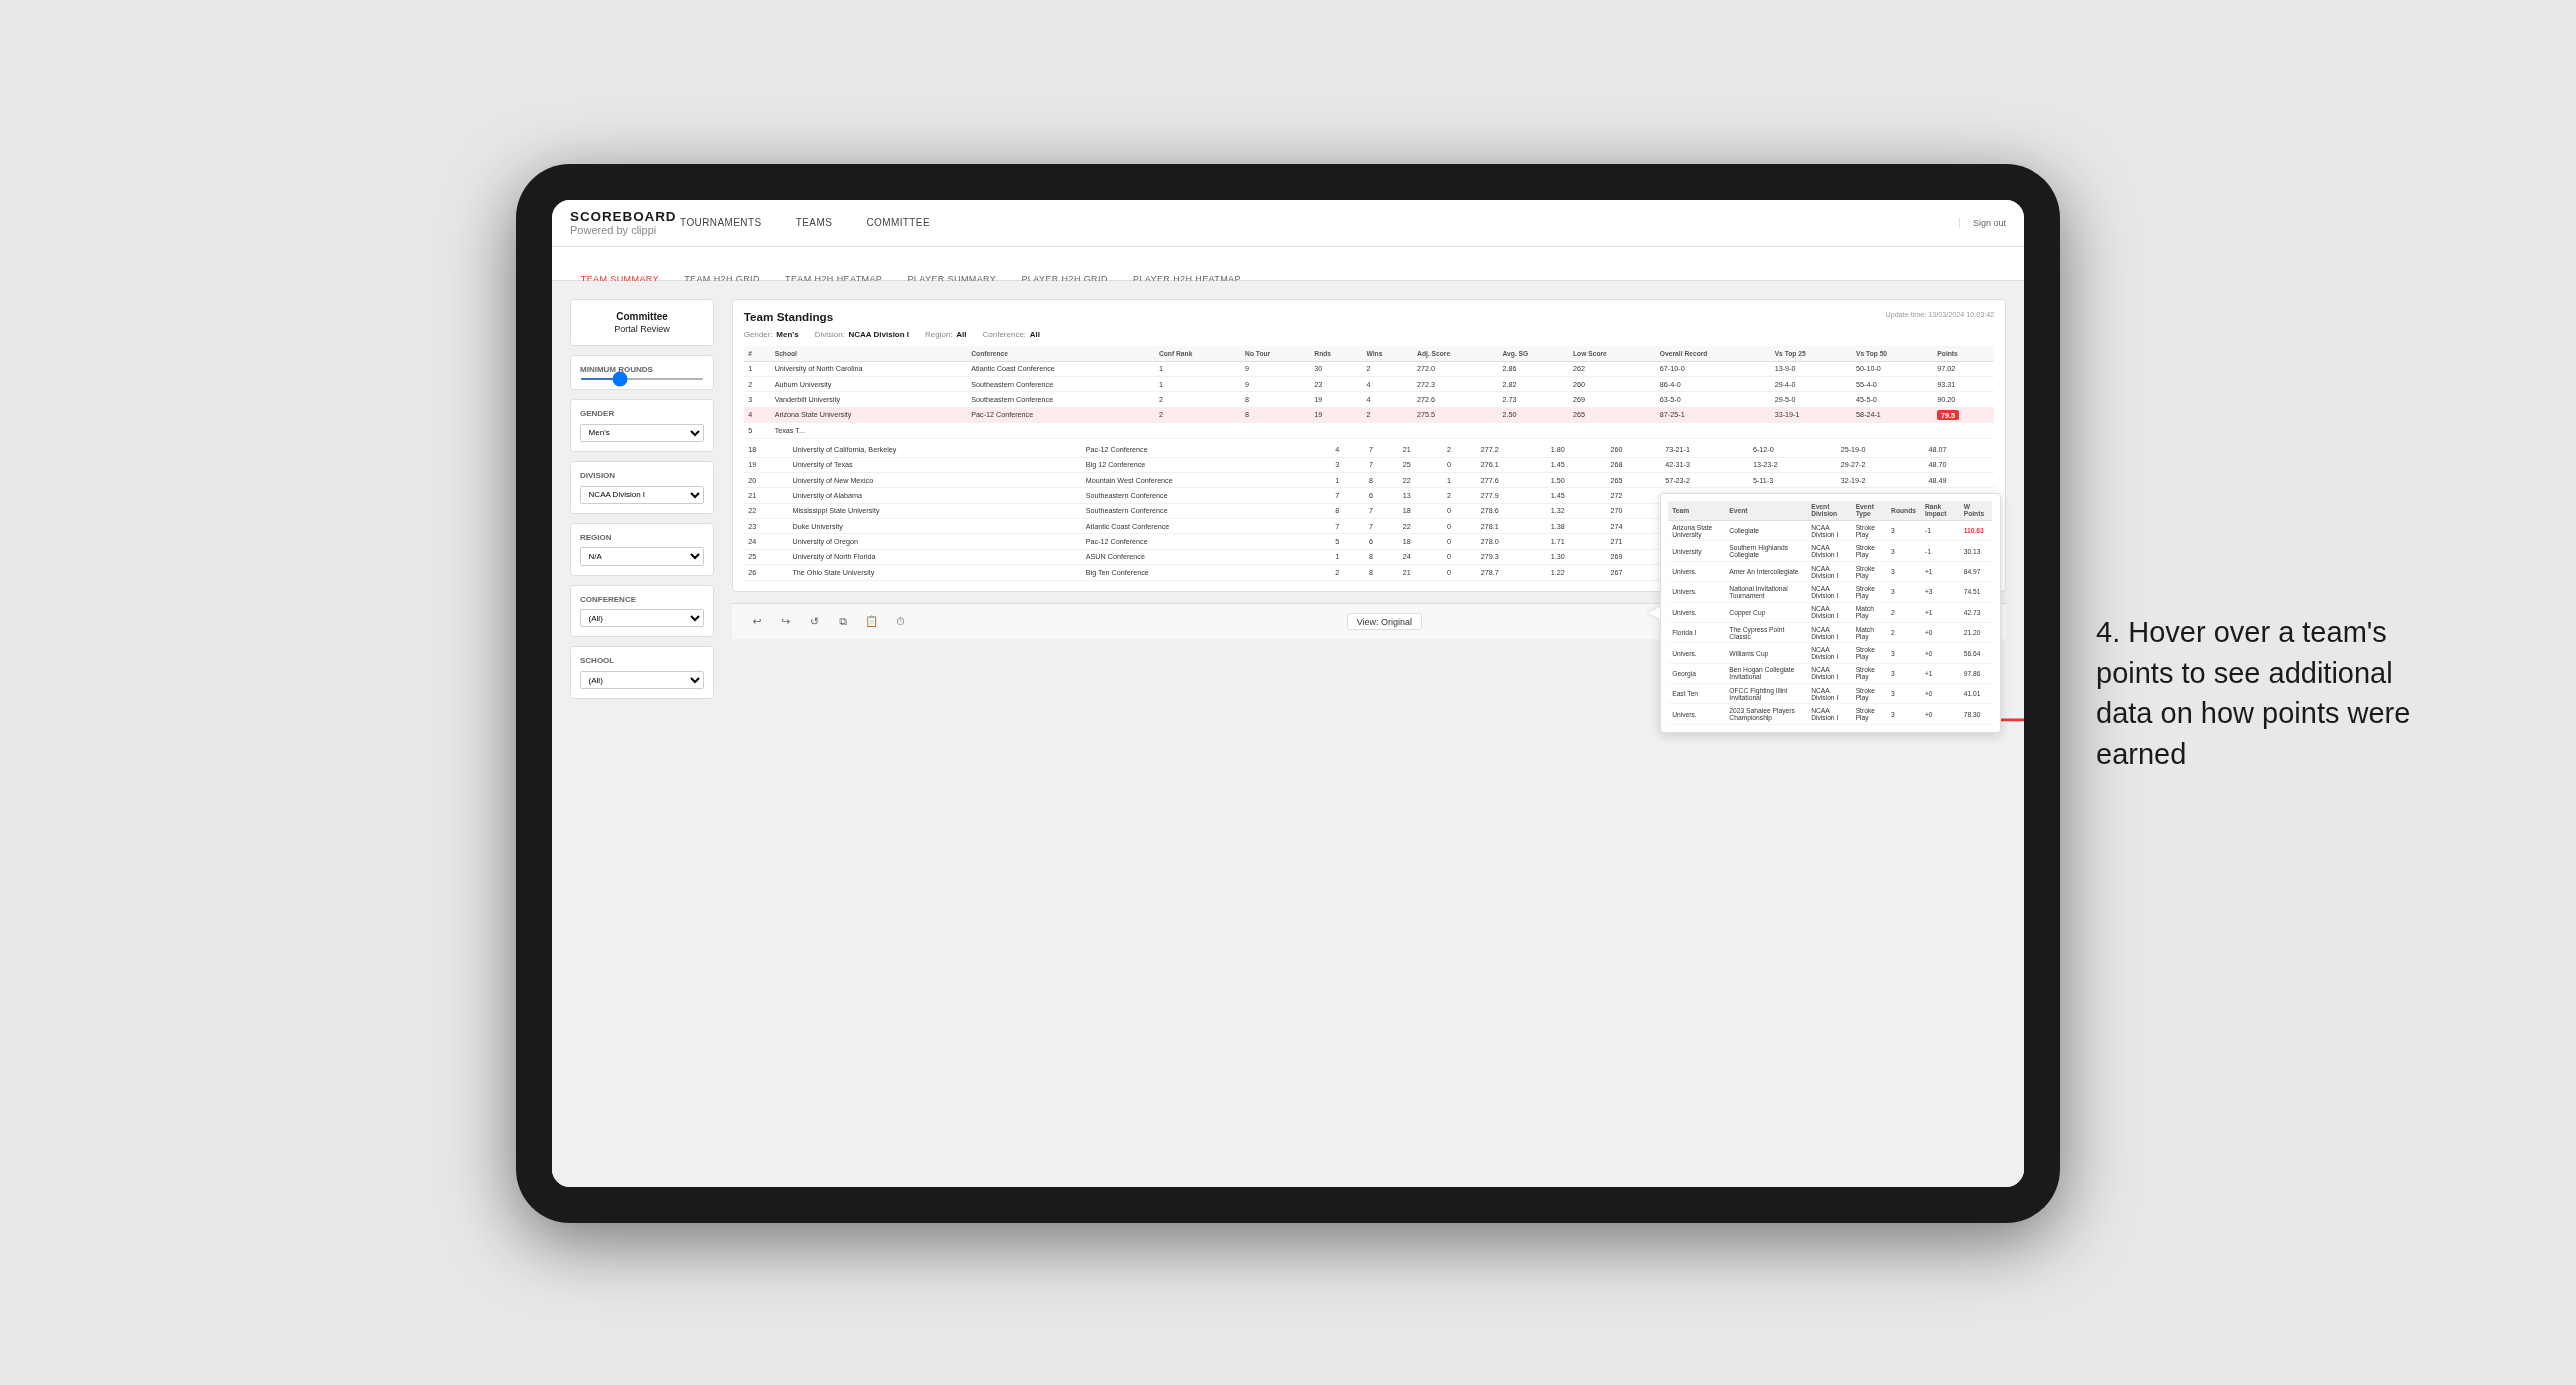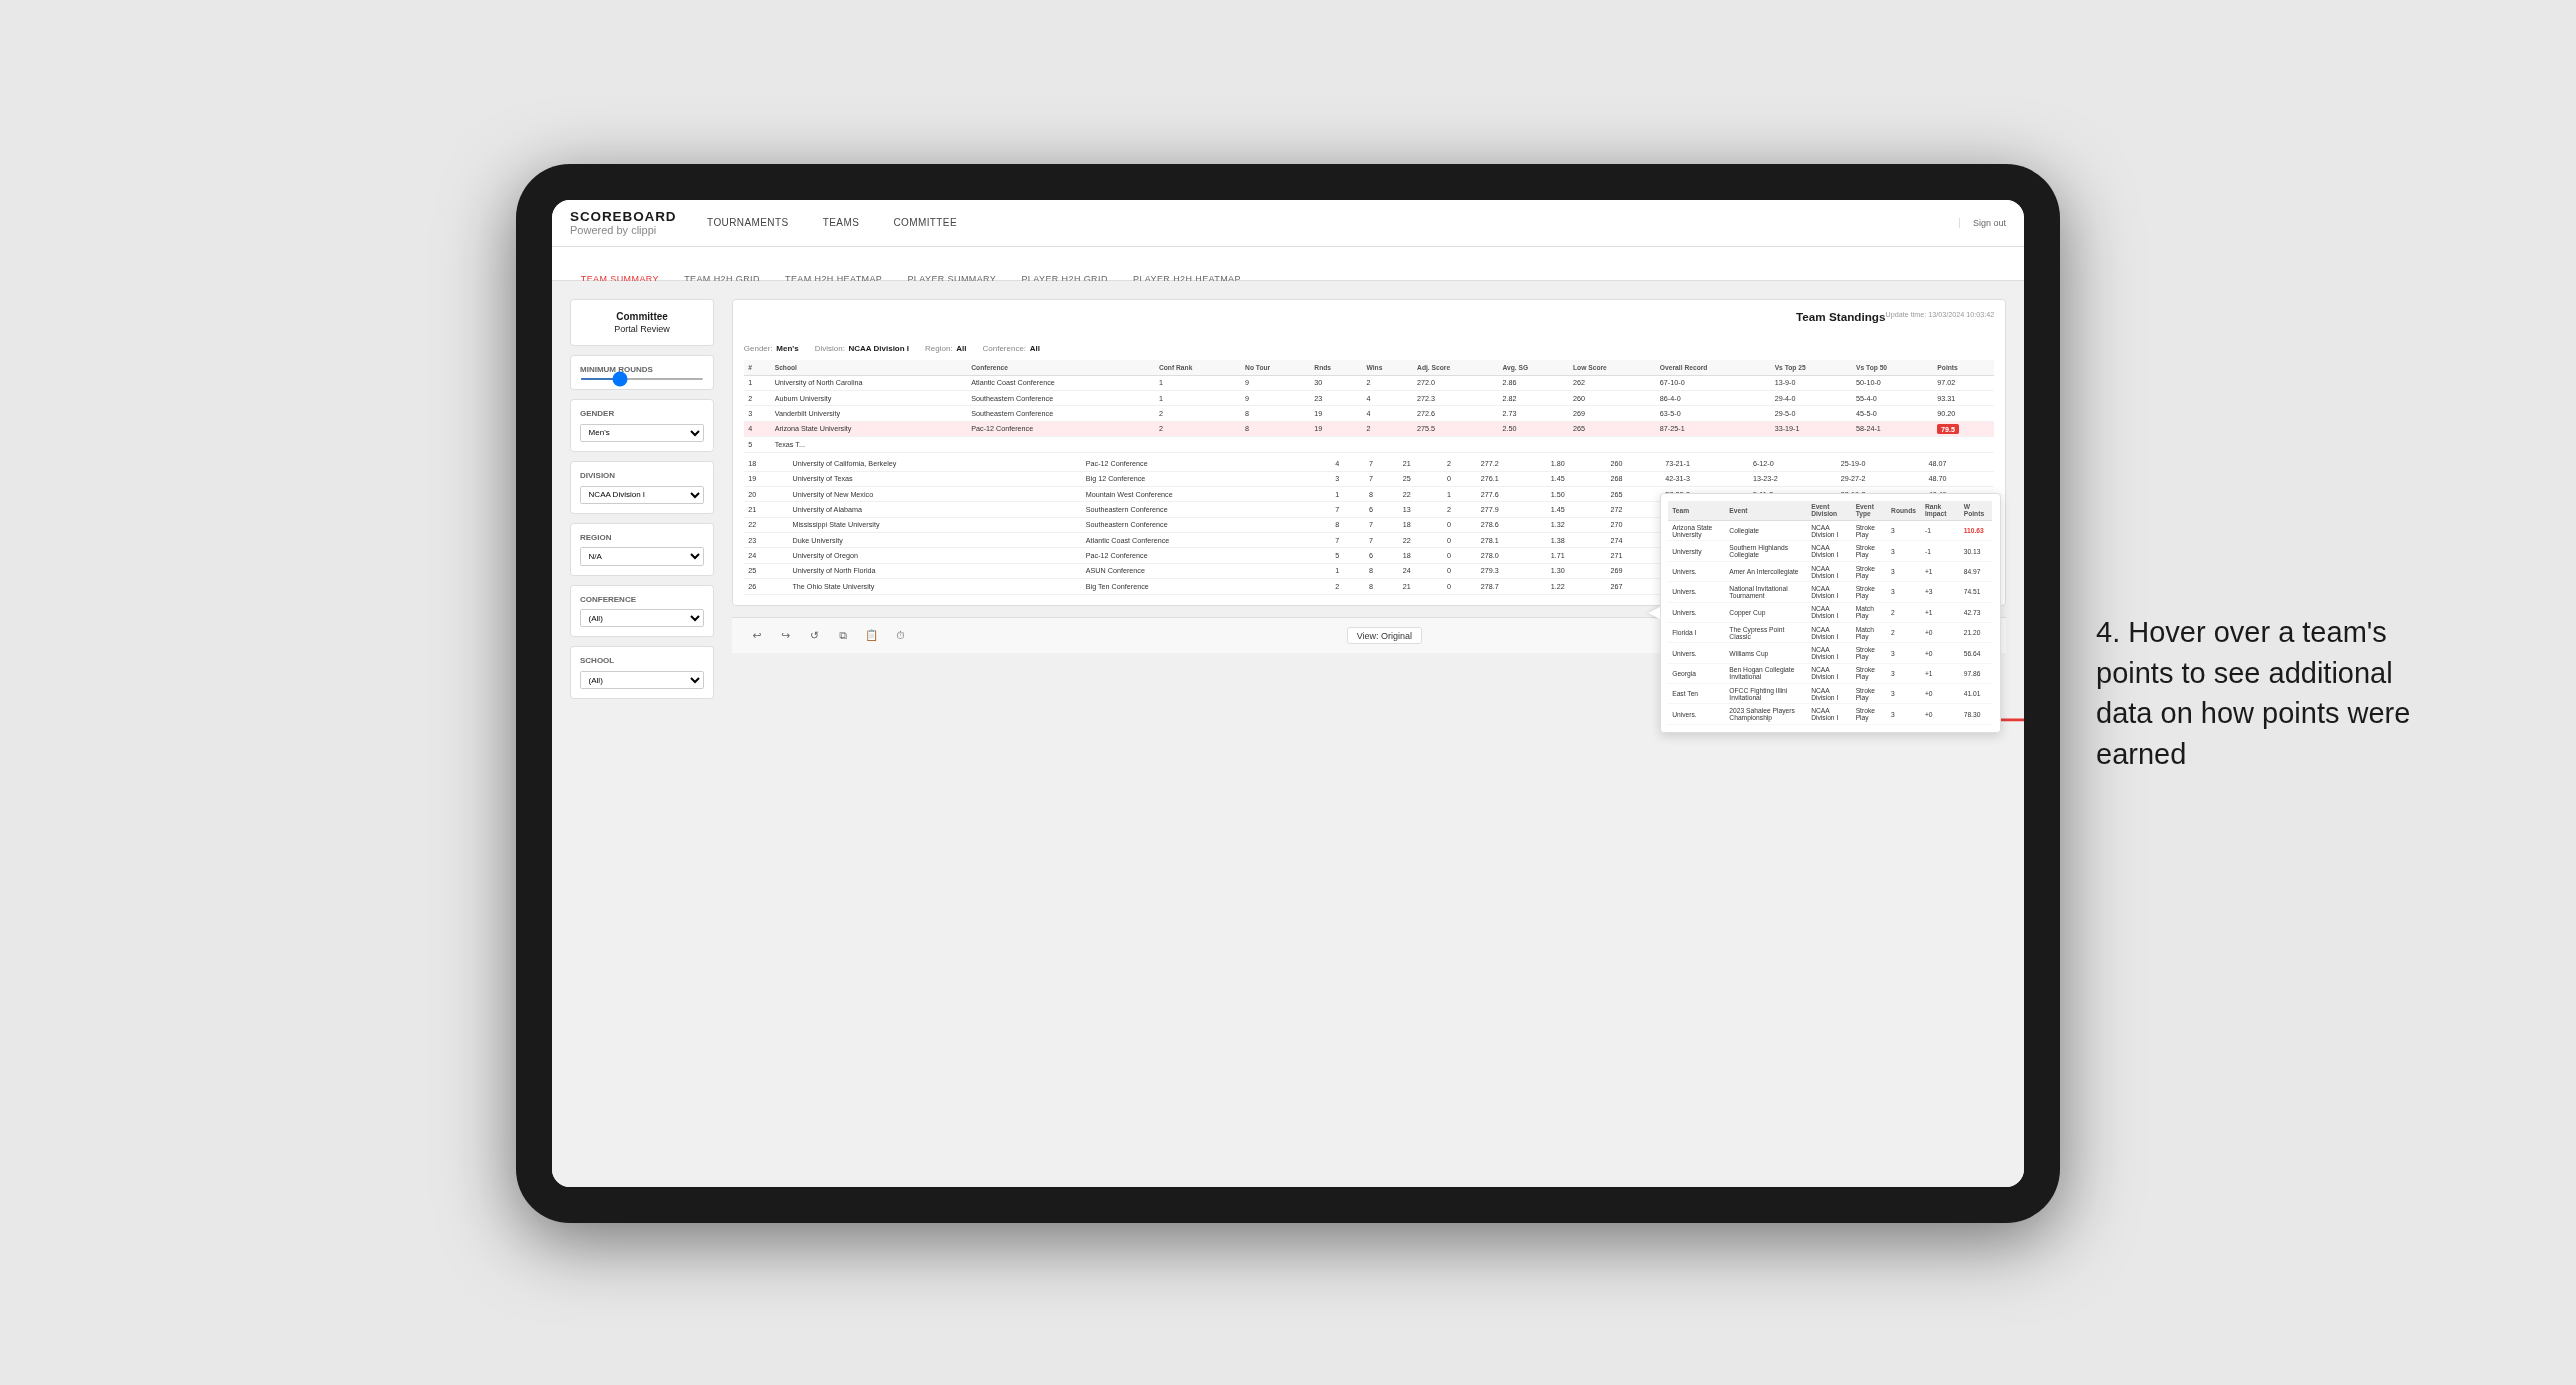--- a/index.html
+++ b/index.html
@@ -42,21 +42,20 @@
       display: flex;
       align-items: center;
       padding: 0 18px;
       height: 47px;
       flex-shrink: 0;
     }
 
     .logo-area {
       display: flex;
       flex-direction: column;
-      margin-right: 27px;
     }
 
     .logo-text {
       font-size: 13.5px;
       font-weight: 900;
       letter-spacing: 0.9px;
       color: #1a1a1a;
     }
 
     .logo-sub {
@@ -210,23 +209,23 @@
     .standings-card {
       background: #fff;
       border: 0.9px solid #ddd;
       border-radius: 3.6px;
       padding: 10.8px;
       position: relative;
     }
 
     .standings-header-row {
       display: flex;
-      justify-content: flex-end;
+      justify-content: space-between;
       align-items: flex-start;
-      margin-bottom: 21px;
+      margin-bottom: 7px;
     }
 
     .standings-title {
       font-size: 11.7px;
       font-weight: bold;
       color: #1a1a1a;
     }
 
     .update-time {
       font-size: 7.2px;

